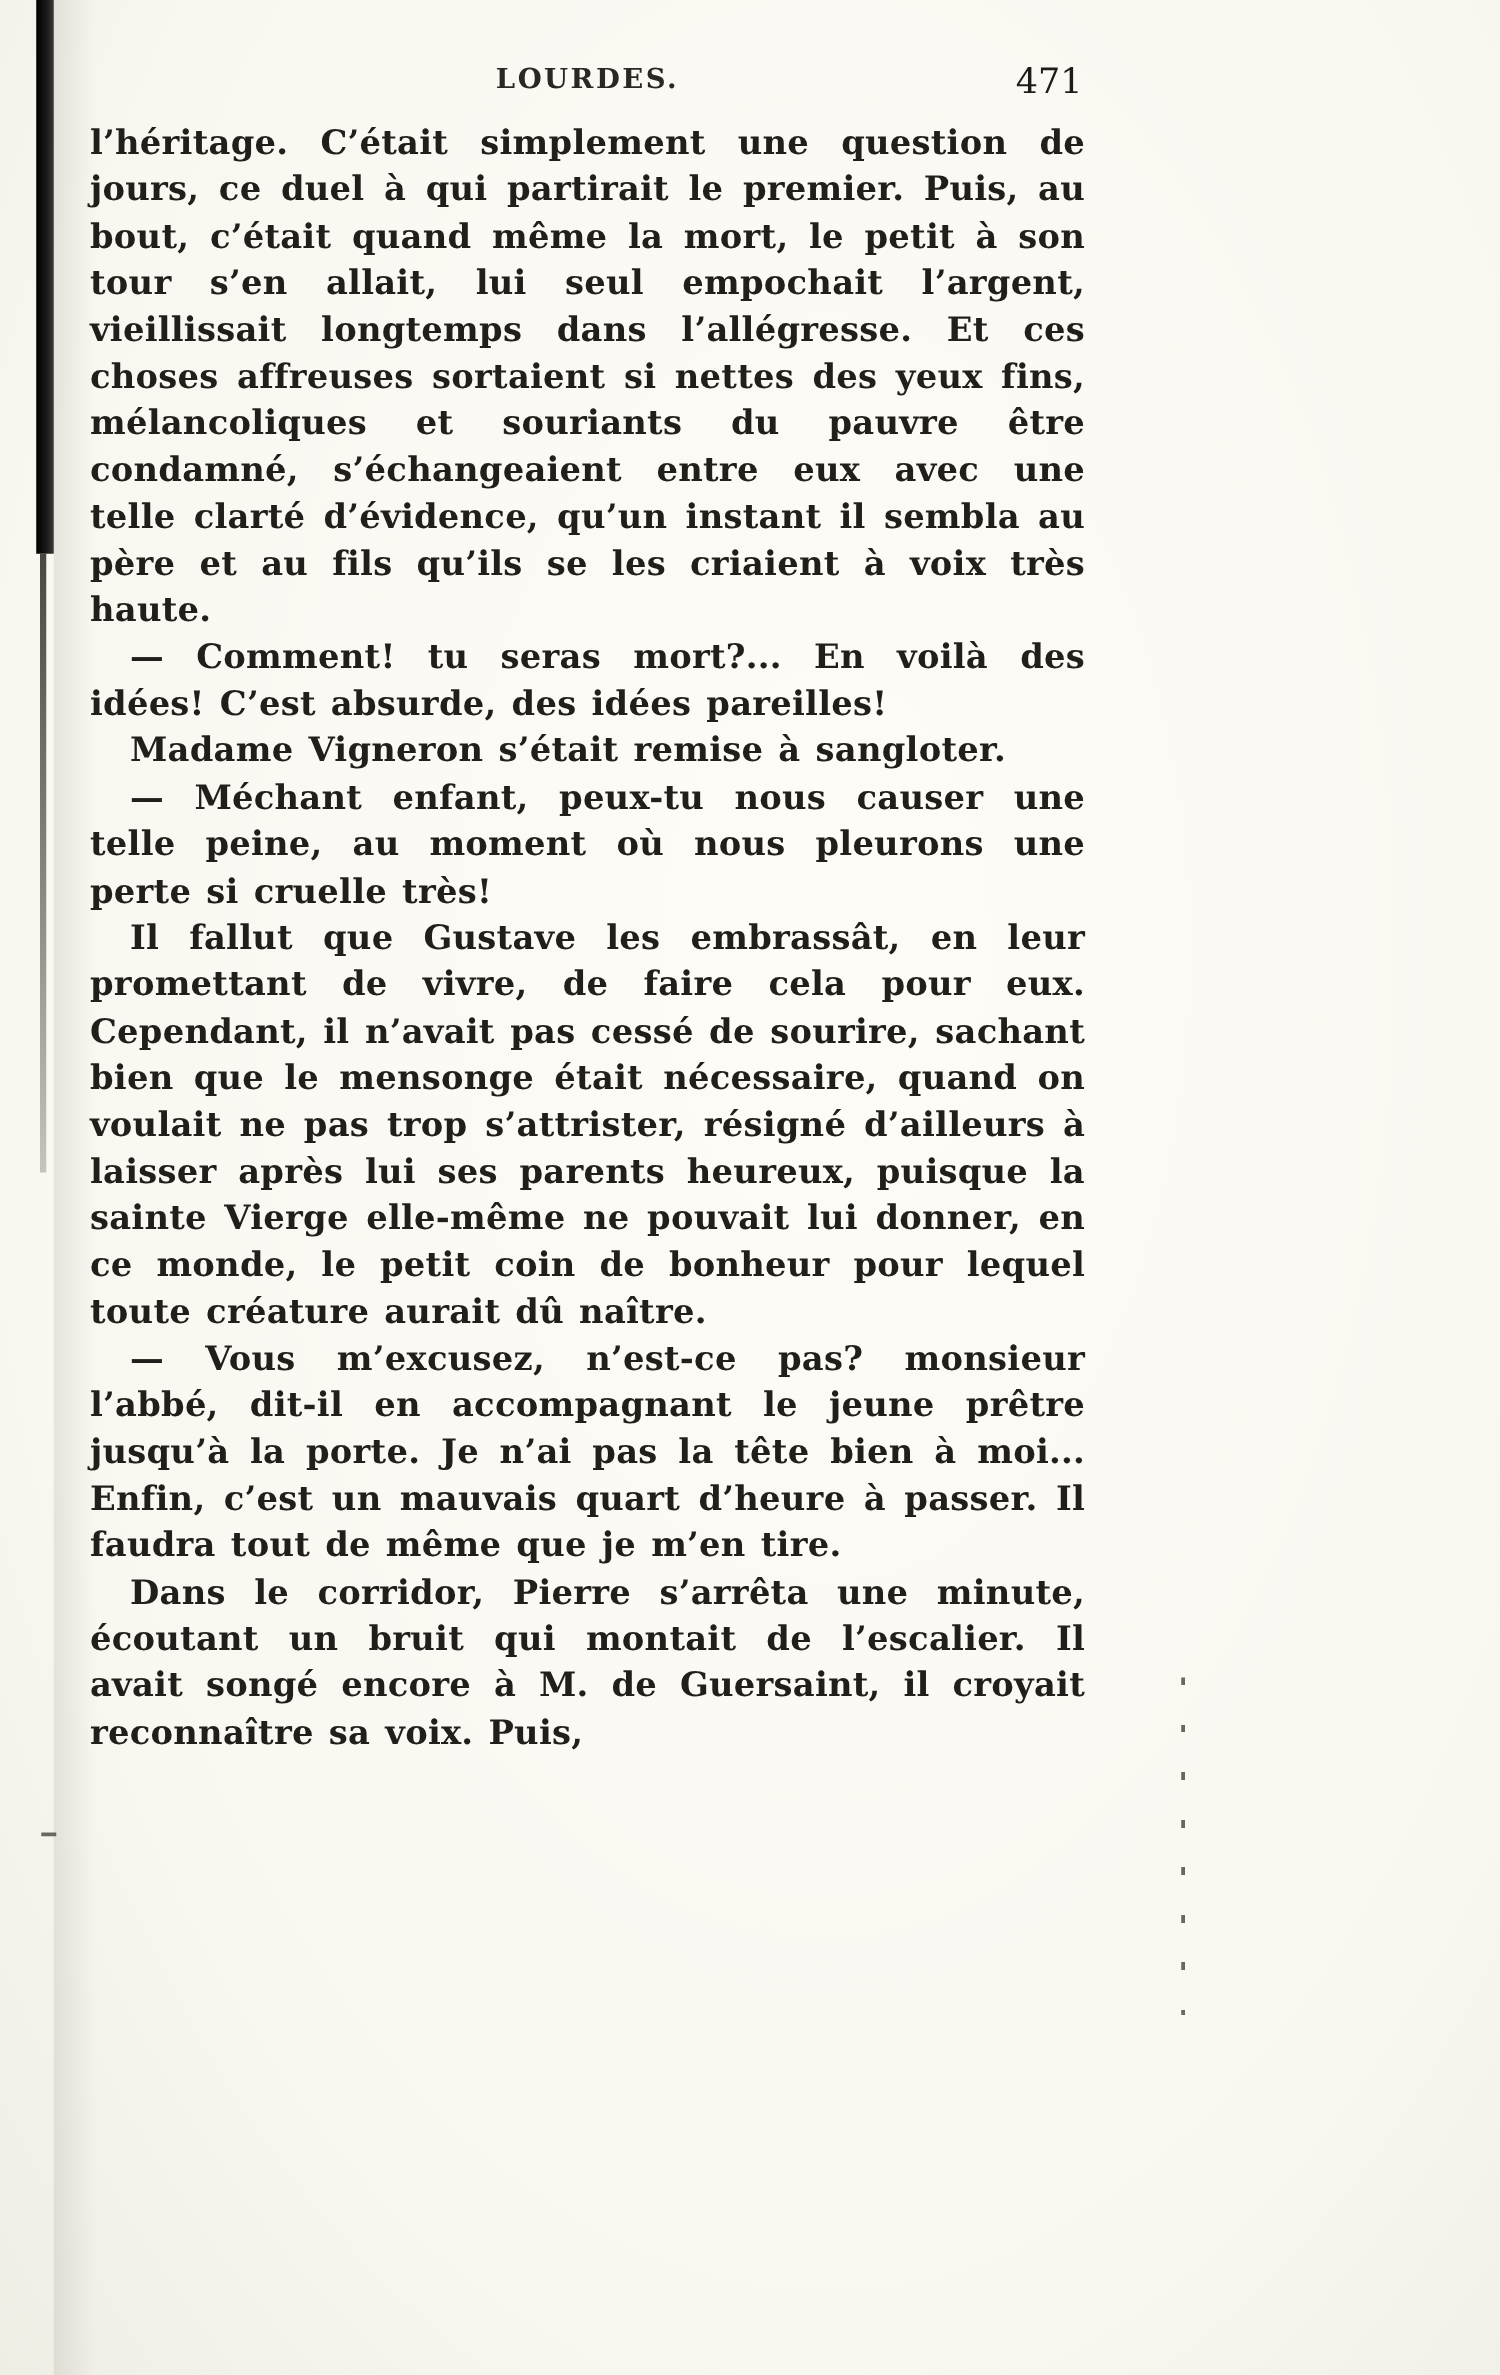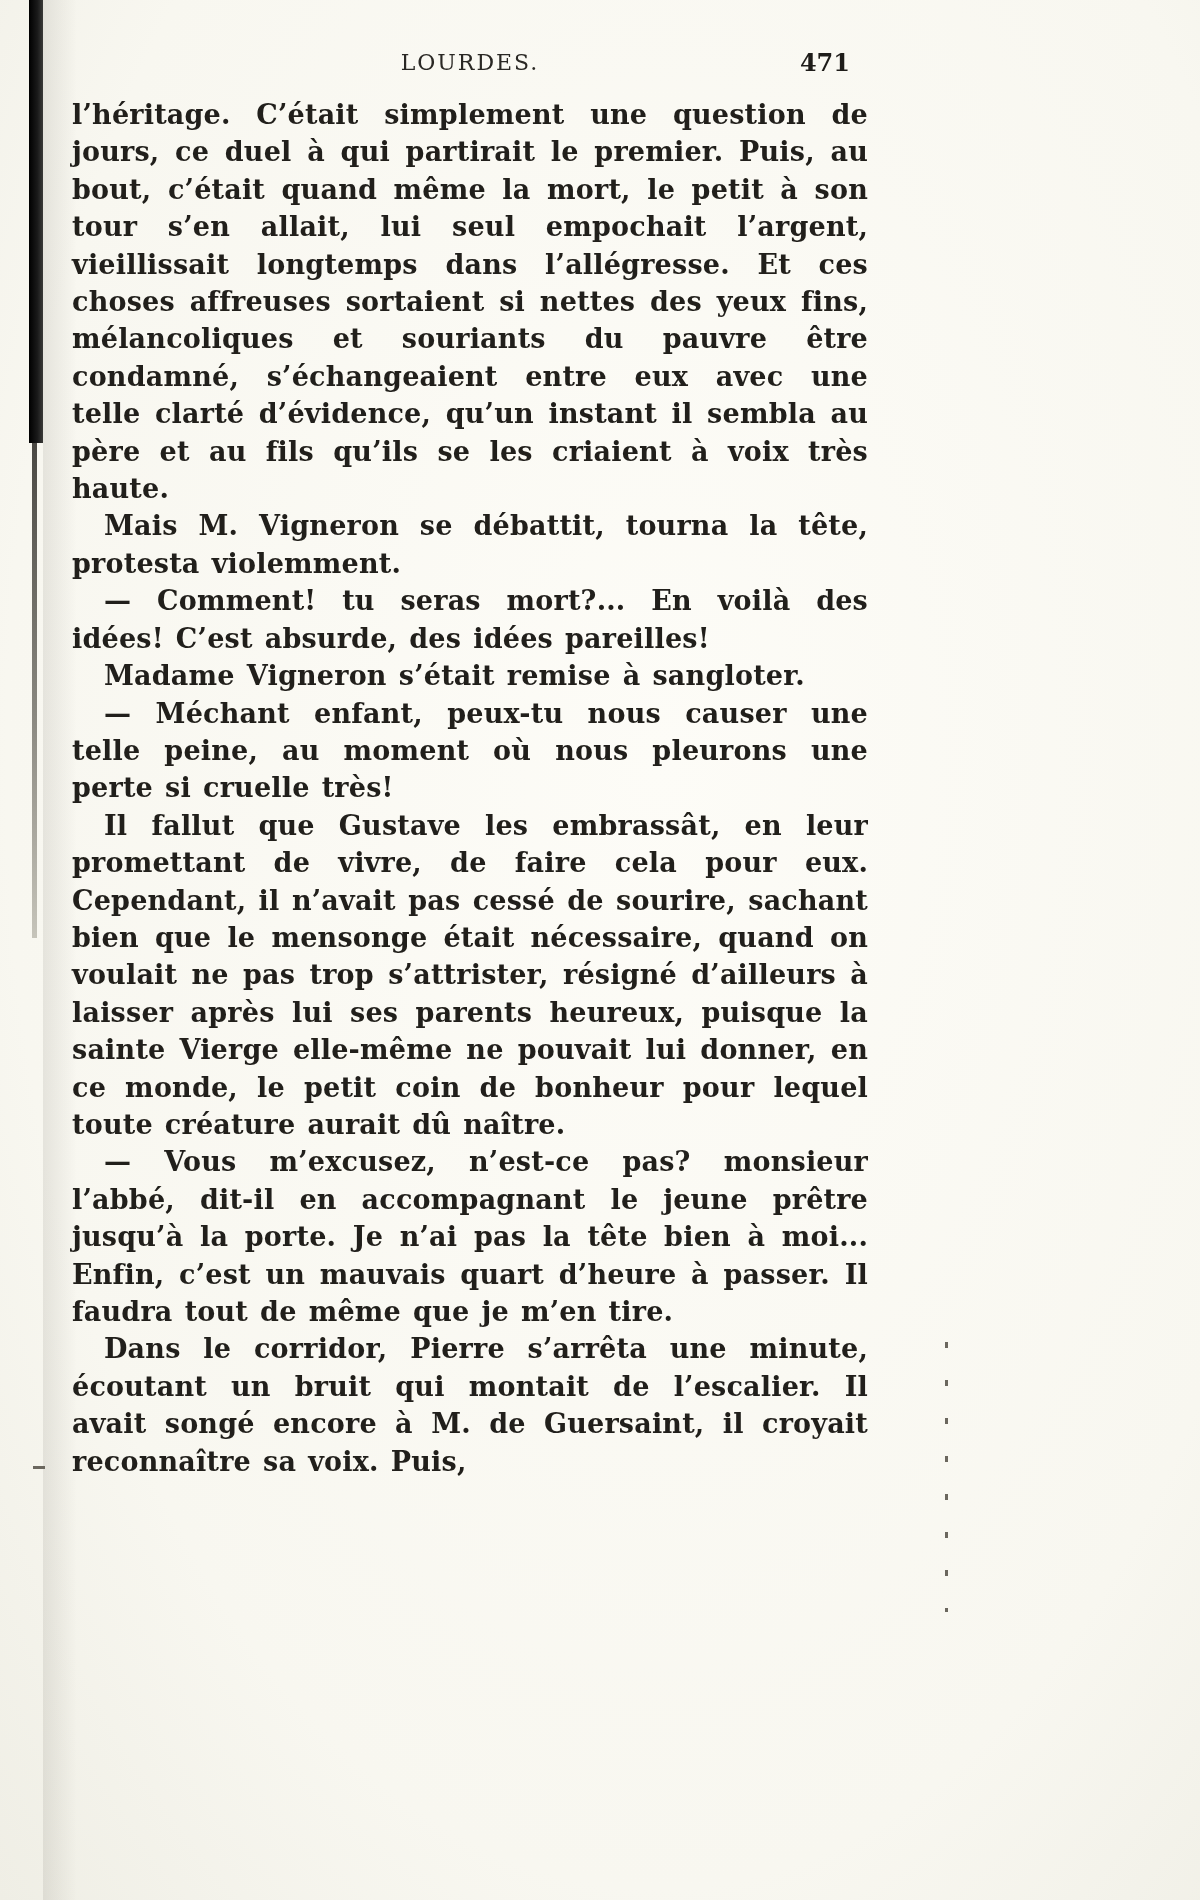--- a/index.html
+++ b/index.html
@@ -66,29 +66,29 @@
     width: 796px;
   }
   .running-head {
     position: relative;
     height: 46px;
   }
   .running-title {
     text-align: center;
     font-size: 22px;
     letter-spacing: 2px;
-    font-weight: normal;
+    font-weight: bold;
     color: #2a2824;
   }
   .page-number {
     position: absolute;
-    right: 18px;
+    right: 2px;
     top: -2px;
-    font-size: 24px;
-    font-weight: bold;
+    font-size: 28px;
+    font-weight: normal;
     color: #1e1c19;
   }
   .page-body p.para {
     margin: 0;
     font-size: 27px;
     line-height: 37.4px;
     text-align: justify;
     letter-spacing: 0.2px;
     word-spacing: 2.5px;
     color: #211f1b;
@@ -108,21 +108,20 @@
 <div class="corner-mark"></div>
 
 <div class="page-content">
   <div class="running-head">
     <div class="running-title">LOURDES.</div>
     <div class="page-number">471</div>
   </div>
   <div class="page-body">
 
   <p class="para">l’héritage. C’était simplement une question de jours, ce duel à qui partirait le premier. Puis, au bout, c’était quand même la mort, le petit à son tour s’en allait, lui seul empochait l’argent, vieillissait longtemps dans l’allégresse. Et ces choses affreuses sortaient si nettes des yeux fins, mélancoliques et souriants du pauvre être condamné, s’échangeaient entre eux avec une telle clarté d’évidence, qu’un instant il sembla au père et au fils qu’ils se les criaient à voix très haute.</p>
-      <p class="para indent">Mais M. Vigneron se débattit, tourna la tête, protesta violemment.</p>
       <p class="para indent">— Comment! tu seras mort?... En voilà des idées! C’est absurde, des idées pareilles!</p>
       <p class="para indent">Madame Vigneron s’était remise à sangloter.</p>
       <p class="para indent">— Méchant enfant, peux-tu nous causer une telle peine, au moment où nous pleurons une perte si cruelle très!</p>
       <p class="para indent">Il fallut que Gustave les embrassât, en leur promettant de vivre, de faire cela pour eux. Cependant, il n’avait pas cessé de sourire, sachant bien que le mensonge était nécessaire, quand on voulait ne pas trop s’attrister, résigné d’ailleurs à laisser après lui ses parents heureux, puisque la sainte Vierge elle-même ne pouvait lui donner, en ce monde, le petit coin de bonheur pour lequel toute créature aurait dû naître.</p>
       <p class="para indent">— Vous m’excusez, n’est-ce pas? monsieur l’abbé, dit-il en accompagnant le jeune prêtre jusqu’à la porte. Je n’ai pas la tête bien à moi... Enfin, c’est un mauvais quart d’heure à passer. Il faudra tout de même que je m’en tire.</p>
       <p class="para indent">Dans le corridor, Pierre s’arrêta une minute, écoutant un bruit qui montait de l’escalier. Il avait songé encore à M. de Guersaint, il croyait reconnaître sa voix. Puis,</p>
     </div>
 </div>
 
 </body></html>

